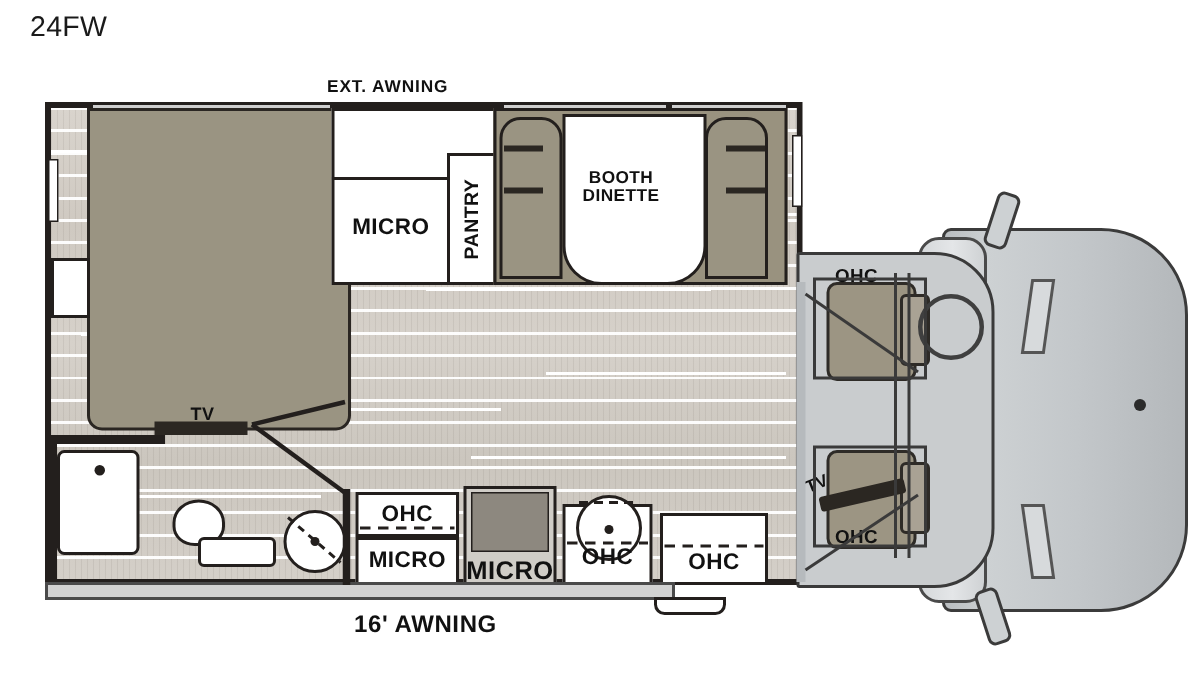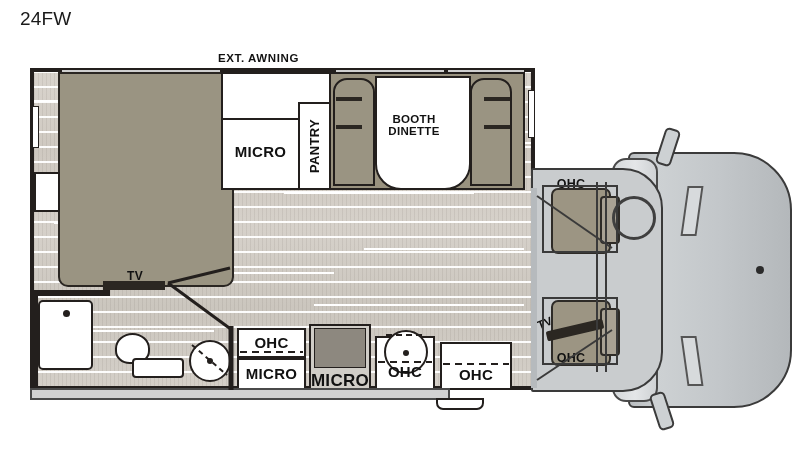--- a/index.html
+++ b/index.html
@@ -156,20 +156,21 @@
 
   <div class="blk white" style="left:375px;top:336px;width:60px;height:54px;"></div>
   <div class="blk" style="left:384px;top:330px;width:44px;height:44px;background:#fff;border:2px solid #231f1d;border-radius:50%;"></div>
   <div class="blk" style="left:403px;top:350px;width:6px;height:6px;background:#231f1d;border-radius:50%;"></div>
   <div class="lbl k-lbl" style="left:375px;top:364px;width:60px;">OHC</div>
 
   <div class="blk white" style="left:440px;top:342px;width:72px;height:48px;"></div>
   <div class="lbl k-lbl" style="left:440px;top:367px;width:72px;">OHC</div>
 
   <div class="blk" style="left:30px;top:388px;width:420px;height:12px;background:#d2d2d2;border:2px solid #4a4a4a;"></div>
+  <div class="awning">16' AWNING</div>
 
   <div class="blk" style="left:436px;top:398px;width:48px;height:12px;background:#fff;border:2px solid #231f1d;border-radius:0 0 7px 7px;"></div>
 
   <div class="hood"></div>
   <div class="windshield"></div>
   <div class="cab"></div>
 
   <div class="seat" style="left:551px;top:188px;width:56px;height:62px;"></div>
   <div class="seat" style="left:551px;top:300px;width:56px;height:62px;"></div>
   <div class="blk" style="left:600px;top:196px;width:20px;height:48px;background:#a9a294;border:2px solid #2e2b27;border-radius:4px;"></div>

